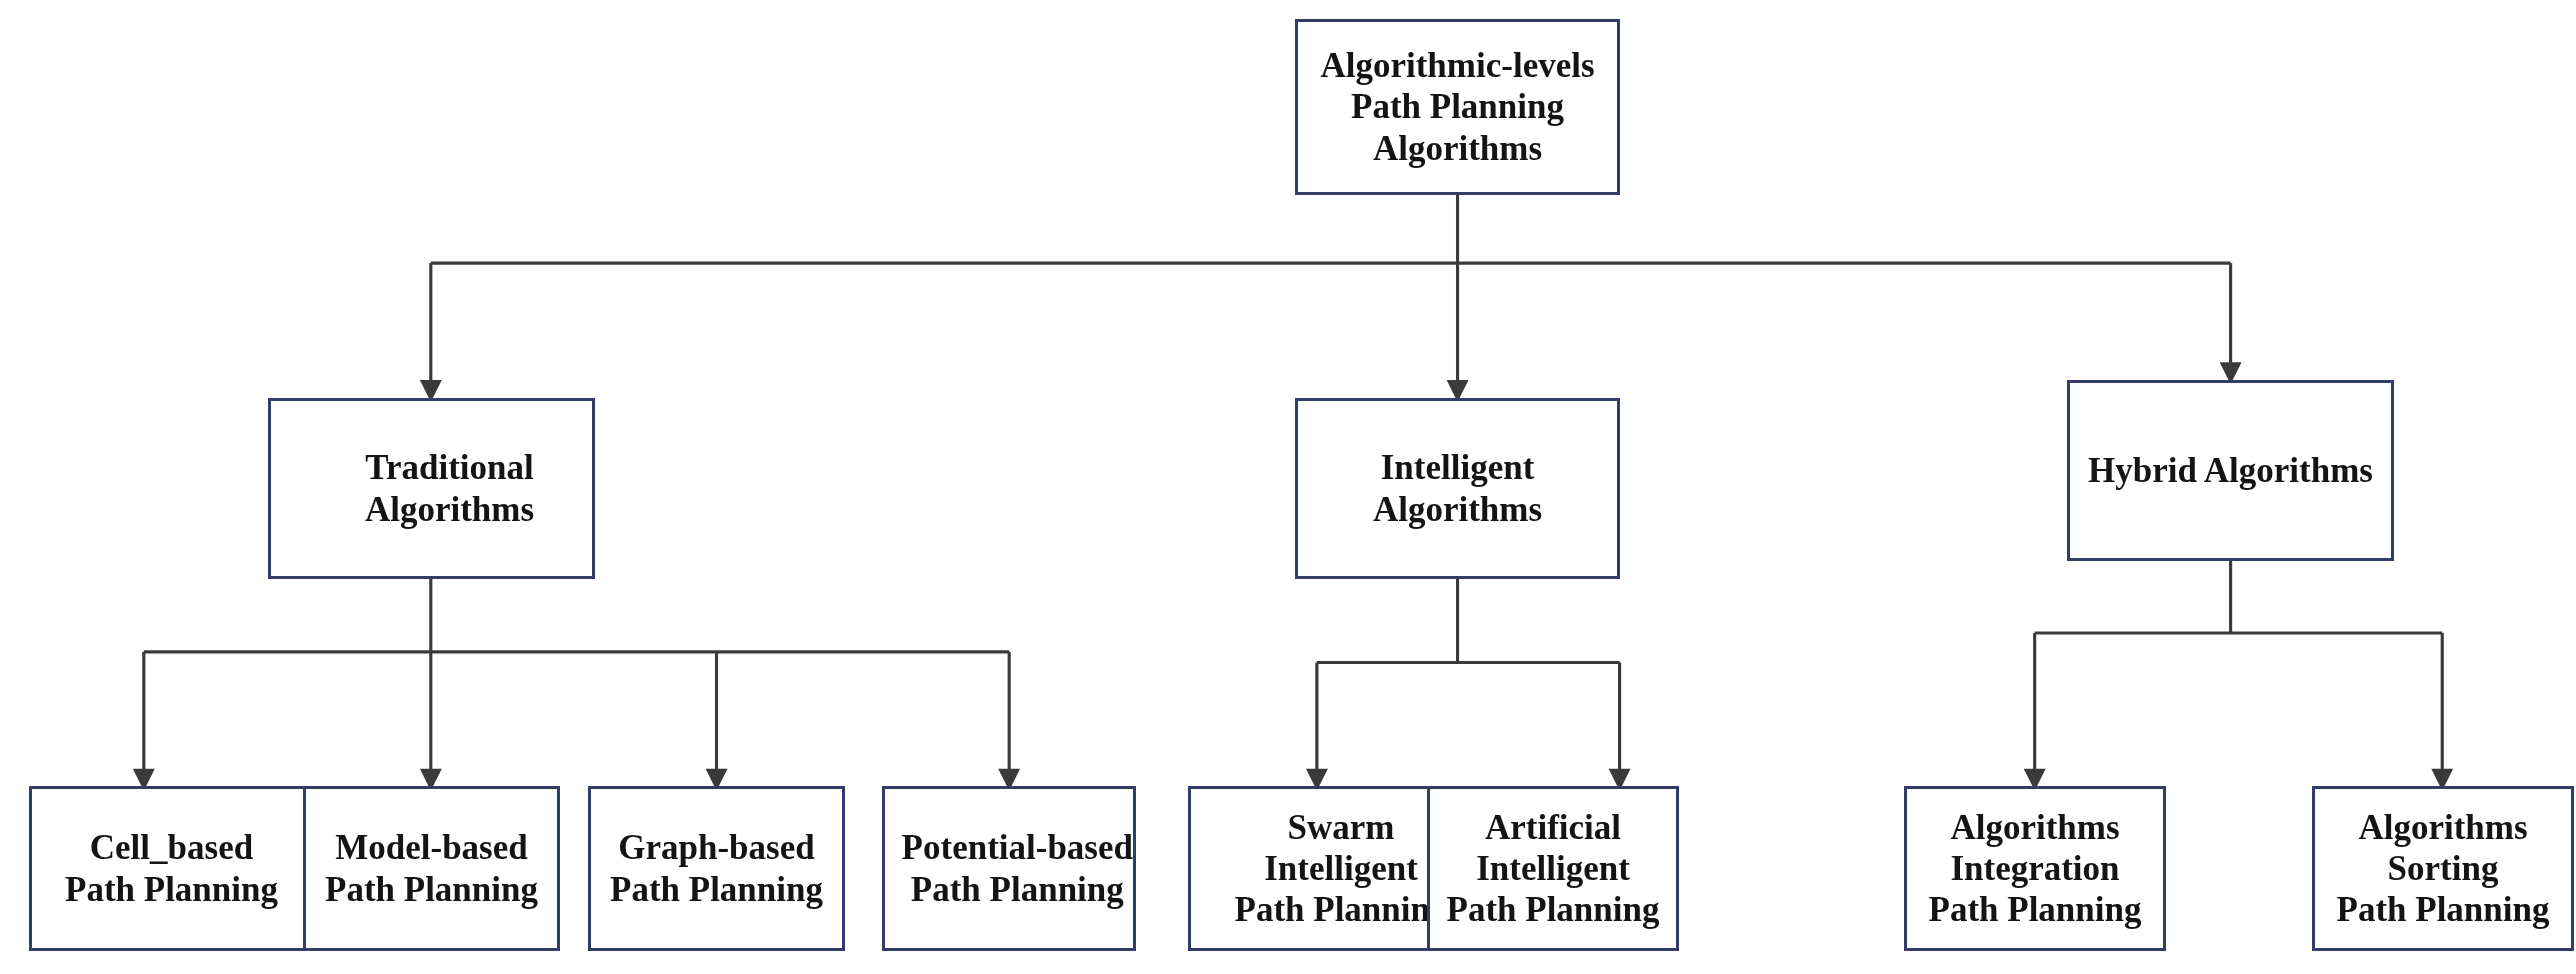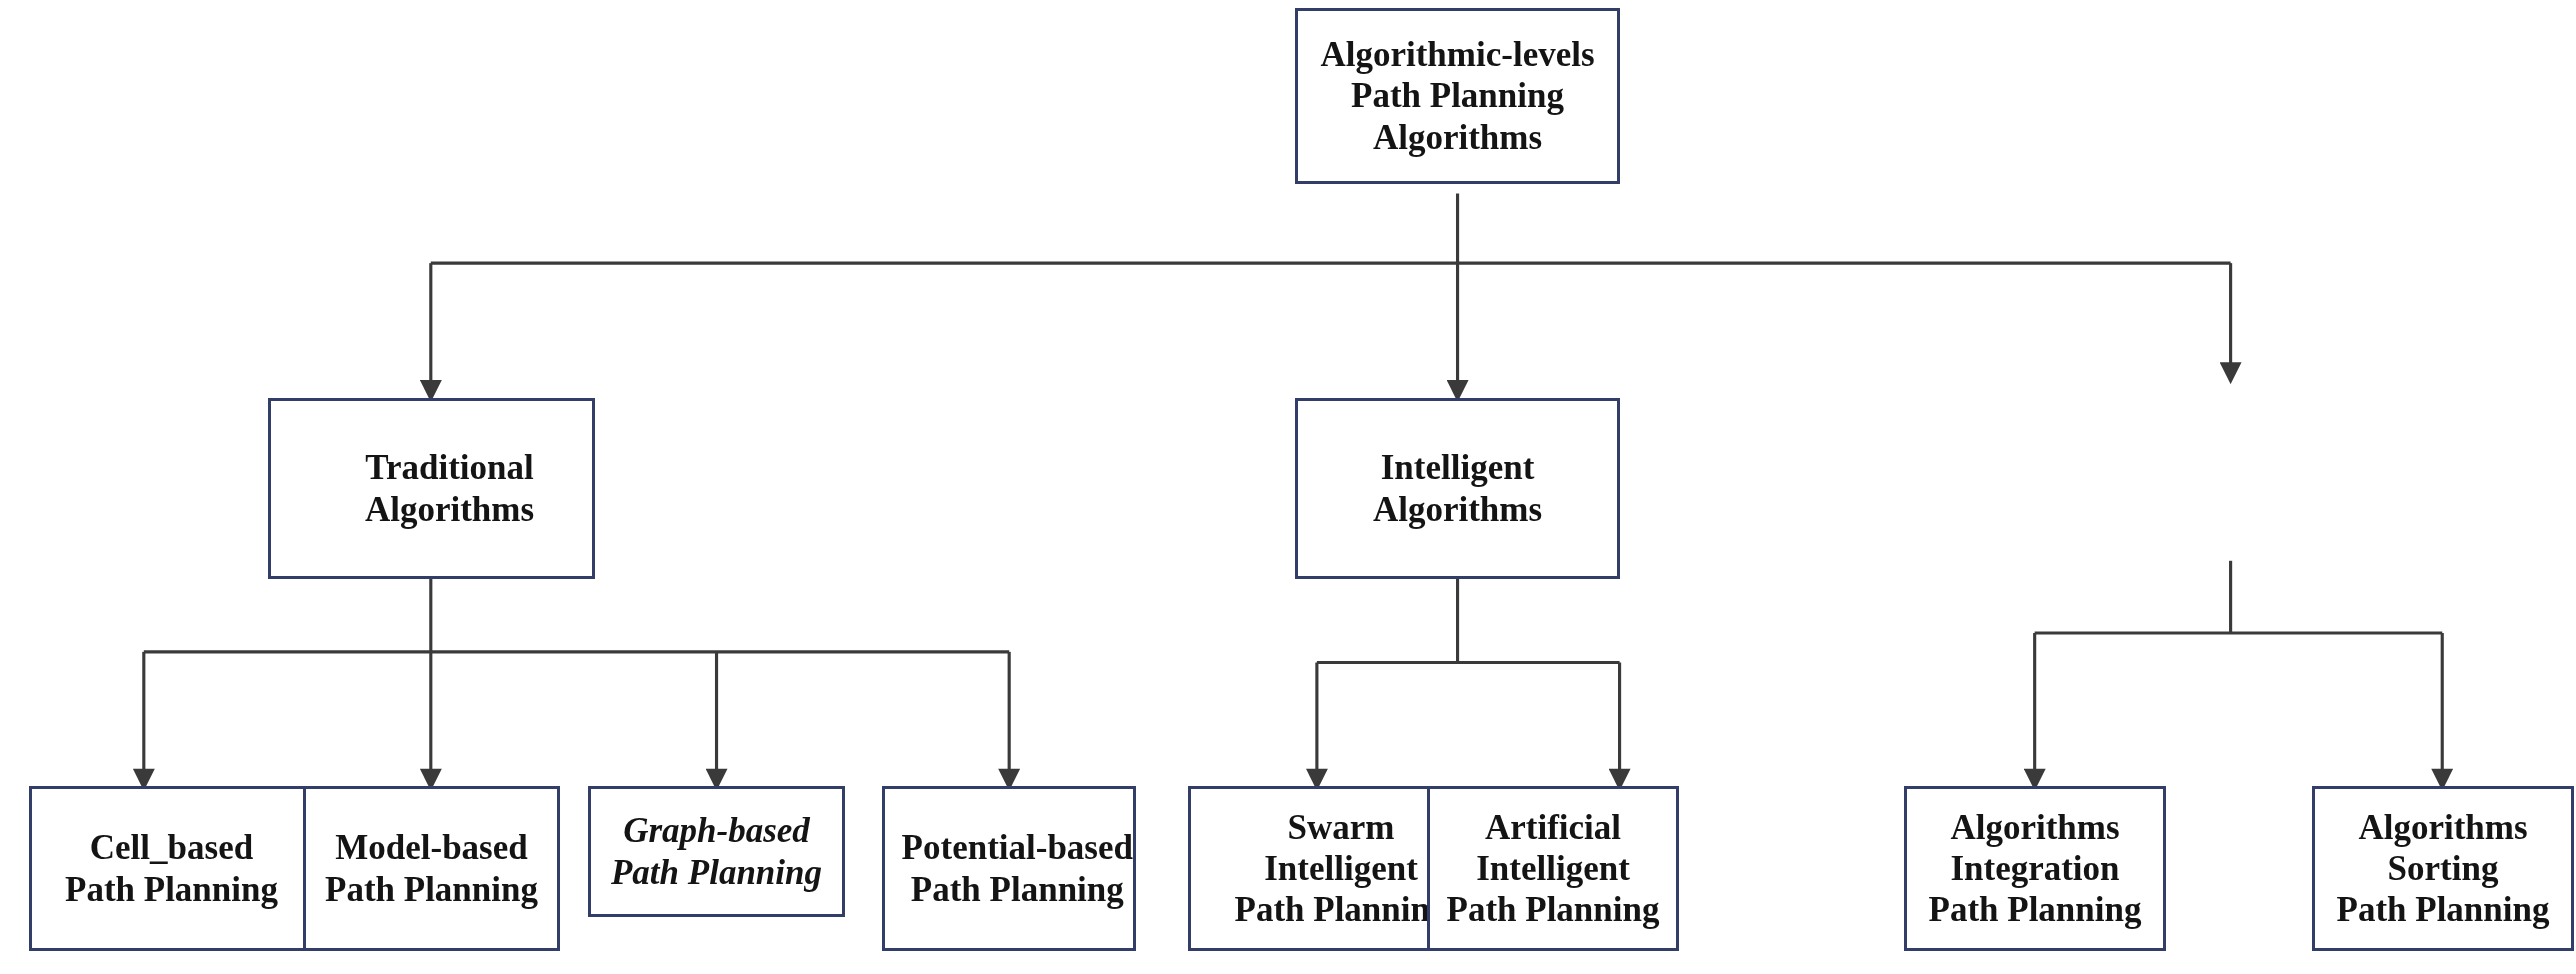--- a/index.html
+++ b/index.html
@@ -74,48 +74,51 @@
     <path class="wire" d="M2097,1055 L2579,1055"></path>
     <path class="wire" d="M2097,1055 L2097,1245" marker-end="url(#arr)"></path>
     <path class="wire" d="M2579,1055 L2579,1245" marker-end="url(#arr)"></path>
 
     <path class="wire" d="M3552,893 L3552,1008"></path>
     <path class="wire" d="M3240,1008 L3889,1008"></path>
     <path class="wire" d="M3240,1008 L3240,1245" marker-end="url(#arr)"></path>
     <path class="wire" d="M3889,1008 L3889,1245" marker-end="url(#arr)"></path>
   </svg>
 
-  <div class="node" style="left:1295px;top:8px;width:325px;height:176px;">
+  <div class="node" style="left:1295px;top:19px;width:325px;height:176px;">
     <span>Algorithmic-levels
 Path Planning
 Algorithms</span>
   </div>
 
   <div class="node" style="left:268px;top:398px;width:327px;height:181px;padding-left:36px;">
     <span>Traditional
 Algorithms</span>
   </div>
 
   <div class="node" style="left:1295px;top:398px;width:325px;height:181px;">
     <span>Intelligent
 Algorithms</span>
   </div>
 
+  <div class="node" style="left:2067px;top:380px;width:327px;height:181px;">
+    <span>Hybrid Algorithms</span>
+  </div>
 
   <div class="node" style="left:29px;top:786px;width:285px;height:165px;justify-content:center;">
     <span>Cell_based
 Path Planning</span>
   </div>
 
   <div class="node" style="left:303px;top:786px;width:257px;height:165px;align-items:center;">
     <span>Model-based
 Path Planning</span>
   </div>
 
-  <div class="node" style="left:588px;top:786px;width:257px;height:131px;font-style:italic;">
+  <div class="node" style="left:588px;top:786px;width:257px;height:165px;">
     <span>Graph-based
 Path Planning</span>
   </div>
 
   <div class="node" style="left:882px;top:786px;width:254px;height:165px;justify-content:flex-end;">
     <span>Potential-based
 Path Planning</span>
   </div>
 
   <div class="node" style="left:1188px;top:786px;width:306px;height:165px;">

